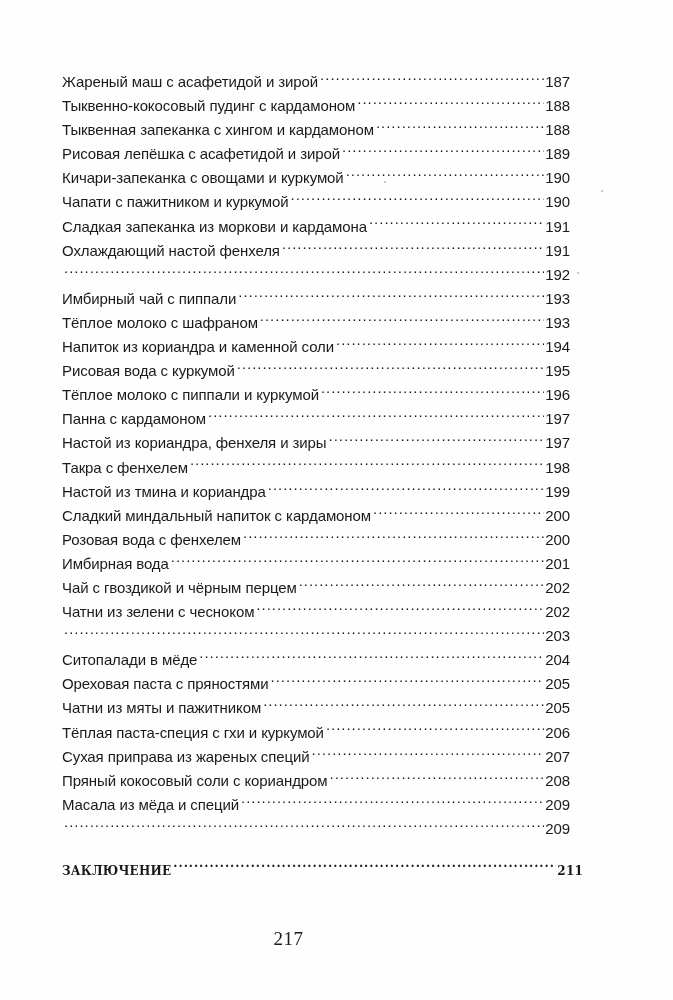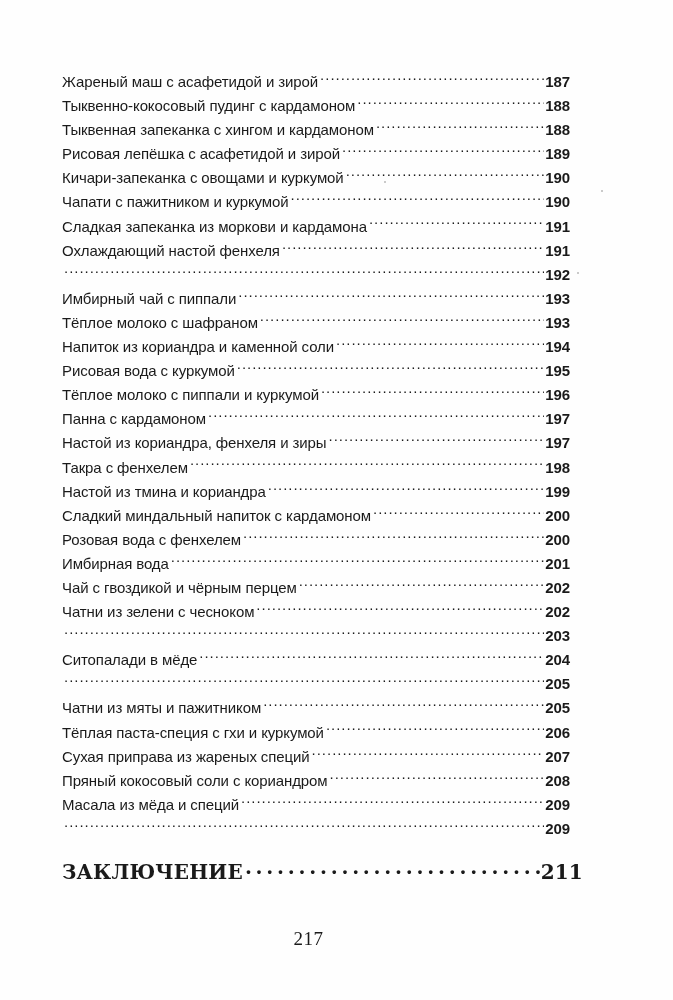--- a/index.html
+++ b/index.html
@@ -51,44 +51,42 @@
       content: ". . . . . . . . . . . . . . . . . . . . . . . . . . . . . . . . . . . . . . . . . . . . . . . . . . . . . . . . . . . . . . . . . . . . . . . . . . . . . . . . . . . . . . . . . . . . . . . . . . . . . . . . . . . . .";
       position: absolute;
       left: 0;
       bottom: 0;
       letter-spacing: -1.6px;
       white-space: nowrap;
     }
     .toc-page {
       flex: 0 0 auto;
       text-align: right;
-      font-weight: bold;
     }
     .toc-final {
       position: absolute;
       left: 62px;
       top: 859px;
       width: 521px;
     }
     .toc-final .toc-row {
       font-family: "DejaVu Serif", "Liberation Serif", serif;
       font-weight: bold;
-      font-size: 20px;
+      font-size: 12px;
       letter-spacing: 0.2px;
     }
     .page-number {
       position: absolute;
       left: 0;
       width: 577px;
       top: 928px;
       text-align: center;
       font-family: "Liberation Serif", "DejaVu Serif", serif;
       font-size: 19px;
       letter-spacing: 0.5px;
-      margin-left: 20px;
     }
     .speck {
       position: absolute;
       width: 2px; height: 2px;
       border-radius: 1px;
       background: #b8b8b8;
     }
   </style>
 </head>
 <body>
@@ -212,20 +210,21 @@
       <div class="toc-row">
         <span class="toc-leader"></span>
         <span class="toc-page">203</span>
       </div>
       <div class="toc-row">
         <span class="toc-title">Ситопалади в мёде</span>
         <span class="toc-leader"></span>
         <span class="toc-page">204</span>
       </div>
       <div class="toc-row">
+        <span class="toc-title">Ореховая паста с пряностями</span>
         <span class="toc-leader"></span>
         <span class="toc-page">205</span>
       </div>
       <div class="toc-row">
         <span class="toc-title">Чатни из мяты и пажитником</span>
         <span class="toc-leader"></span>
         <span class="toc-page">205</span>
       </div>
       <div class="toc-row">
         <span class="toc-title">Тёплая паста-специя с гхи и куркумой</span>

